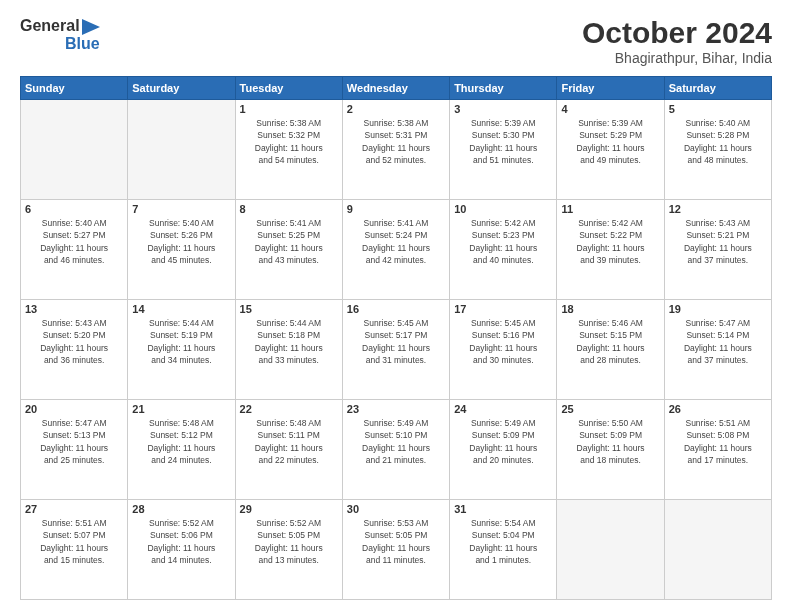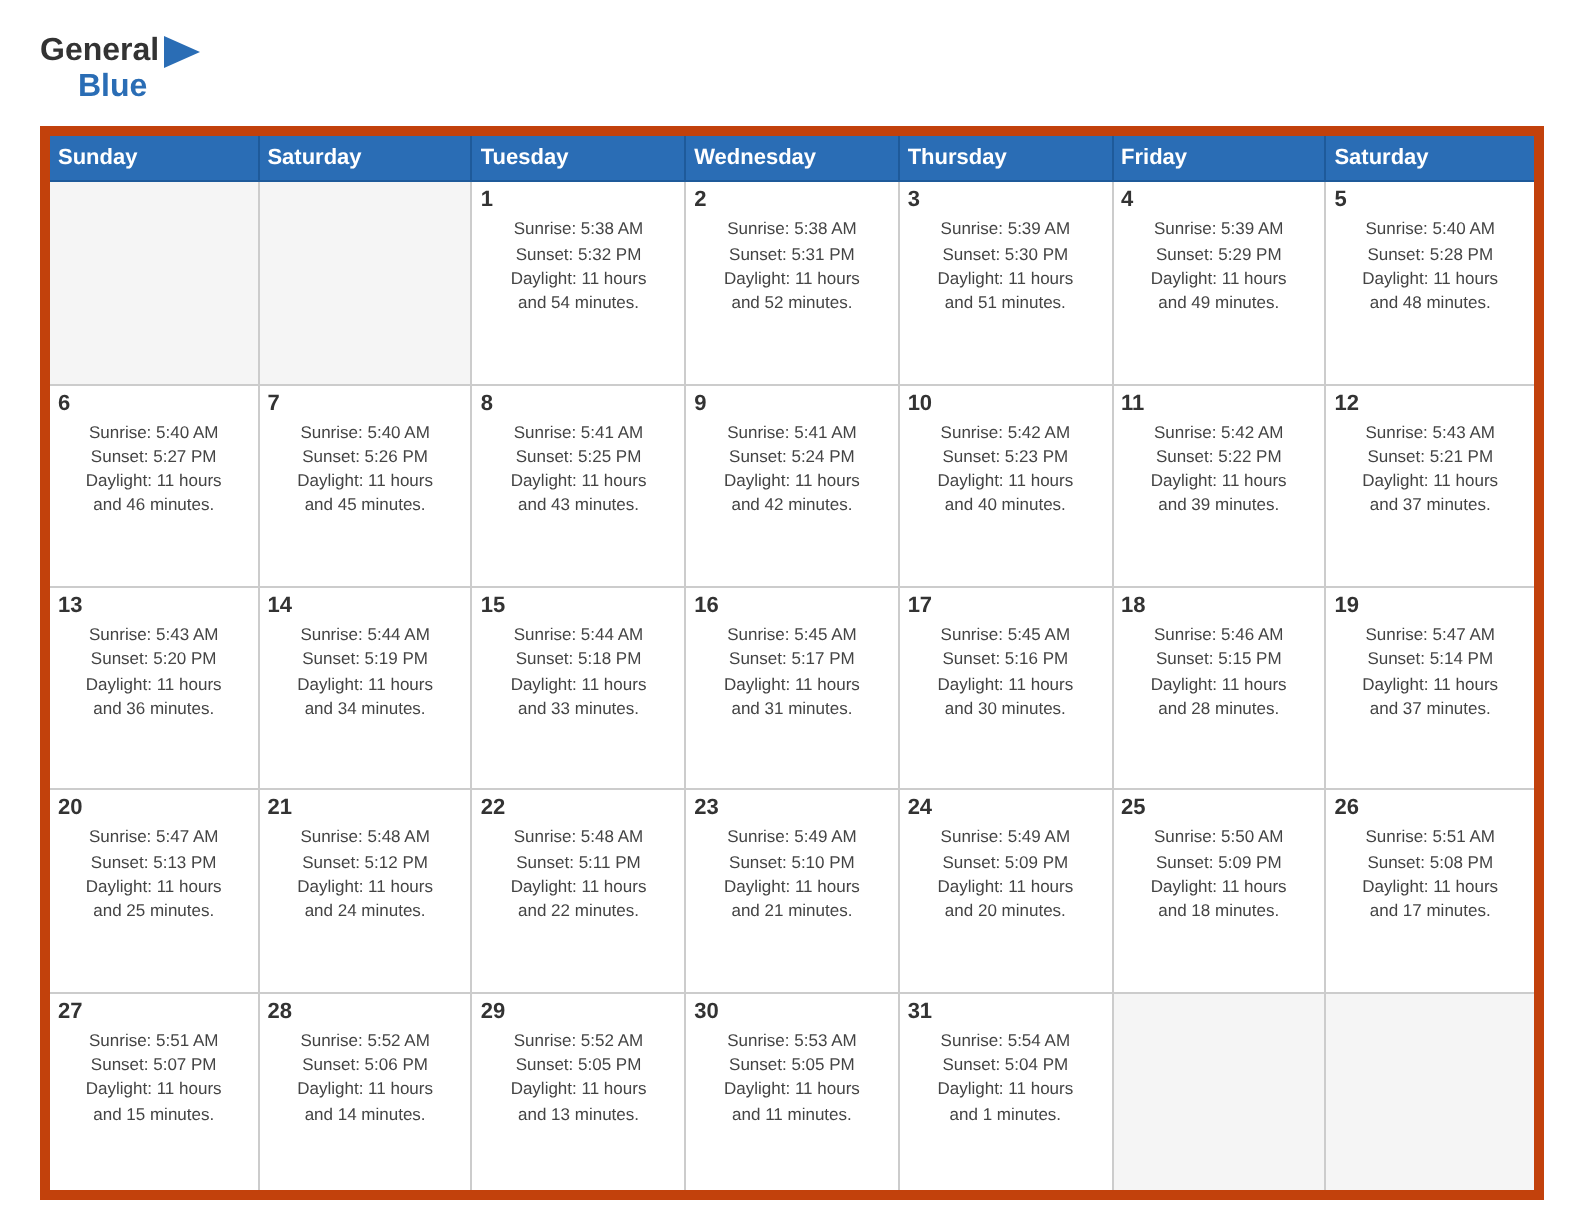--- a/index.html
+++ b/index.html
@@ -19,37 +19,37 @@
     }
     .header {
       display: flex;
       justify-content: space-between;
       align-items: flex-start;
       margin-bottom: 10px;
     }
     .logo {
       display: flex;
       flex-direction: column;
-      align-items: flex-start;
+      align-items: flex-end;
     }
     .title-block {
       text-align: right;
     }
     .month-title {
       font-size: 30px;
       font-weight: bold;
       color: #333;
     }
     .location {
       font-size: 14px;
       color: #555;
     }
     .calendar {
       flex: 1;
-      border: 5px solid #c2410c;
+      border: 1px solid #c2410c;
       border-collapse: collapse;
       width: 100%;
       table-layout: fixed;
     }
     .calendar th {
       background-color: #2a6db5;
       color: #fff;
       font-size: 11px;
       font-weight: bold;
       padding: 5px 4px;
@@ -90,20 +90,24 @@
 <div class="page">
   <div class="header">
     <div class="logo">
   <div style="font-family:Arial,sans-serif; font-size:16px; font-weight:bold; line-height:1.2;">
     <span style="color:#333;">General</span><svg width="18" height="16" viewBox="0 0 18 16" style="vertical-align:middle; margin-left:2px;">
             <polygon points="0,0 18,8 0,16" fill="#2a6db5"></polygon>
           </svg>
   </div>
   <div style="font-family:Arial,sans-serif; font-size:16px; font-weight:bold; color:#2a6db5;margin-left:19px;">Blue</div>
 </div>
+    <div class="title-block">
+      <div class="month-title">October 2024</div>
+      <div class="location">Bhagirathpur, Bihar, India</div>
+    </div>
   </div>
 
   <table class="calendar">
     <thead>
       <tr>
         <th>Sunday</th>
         <th>Saturday</th>
         <th>Tuesday</th>
         <th>Wednesday</th>
         <th>Thursday</th>

